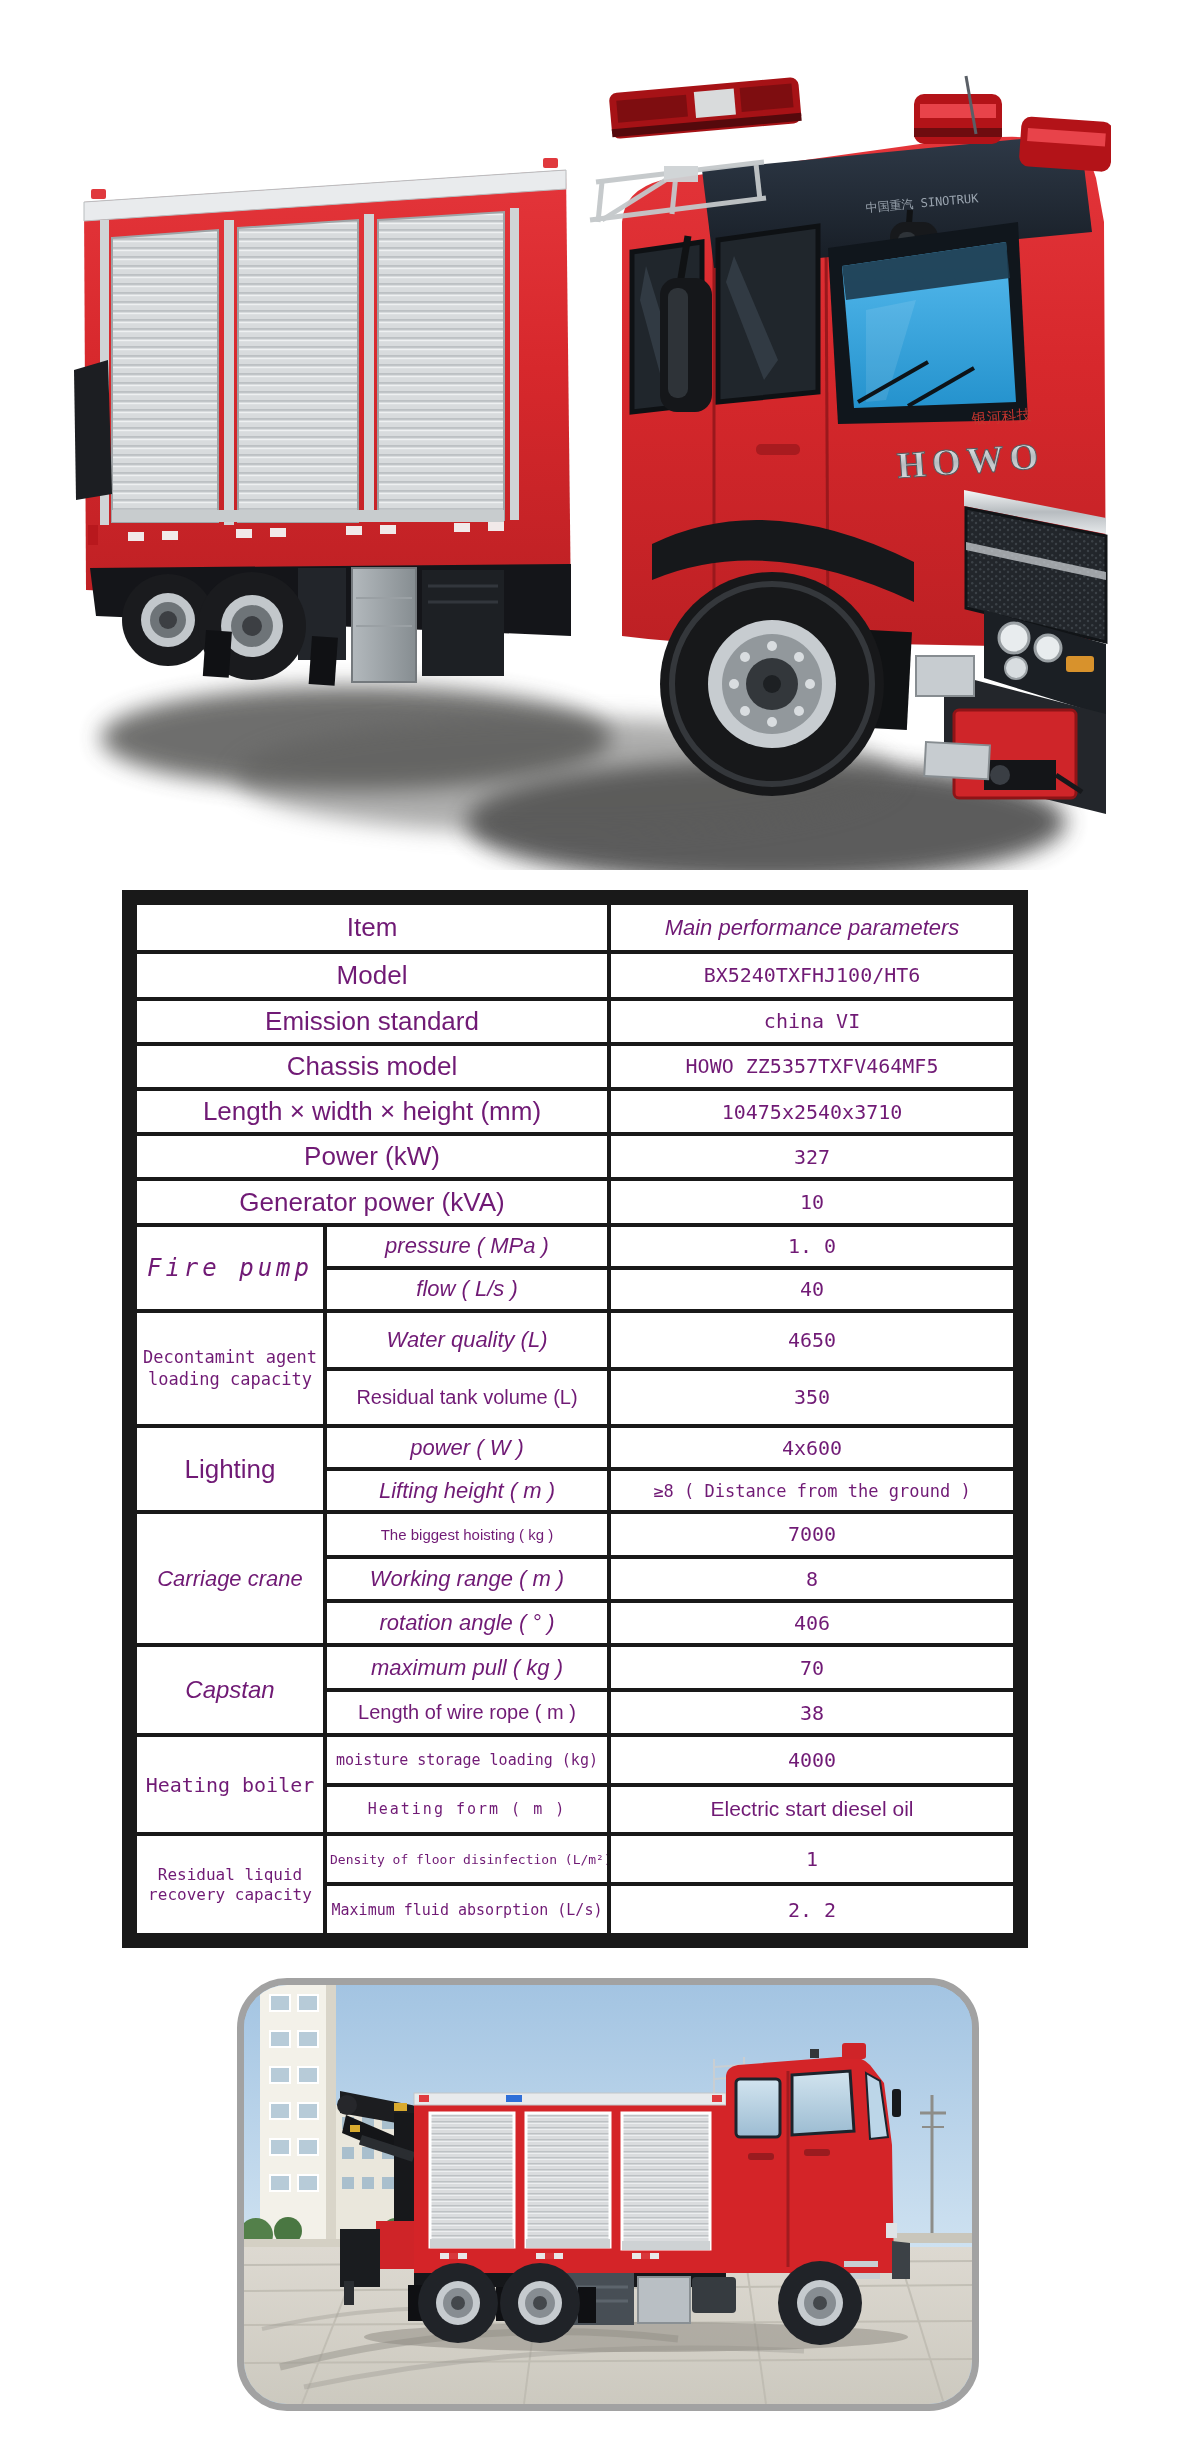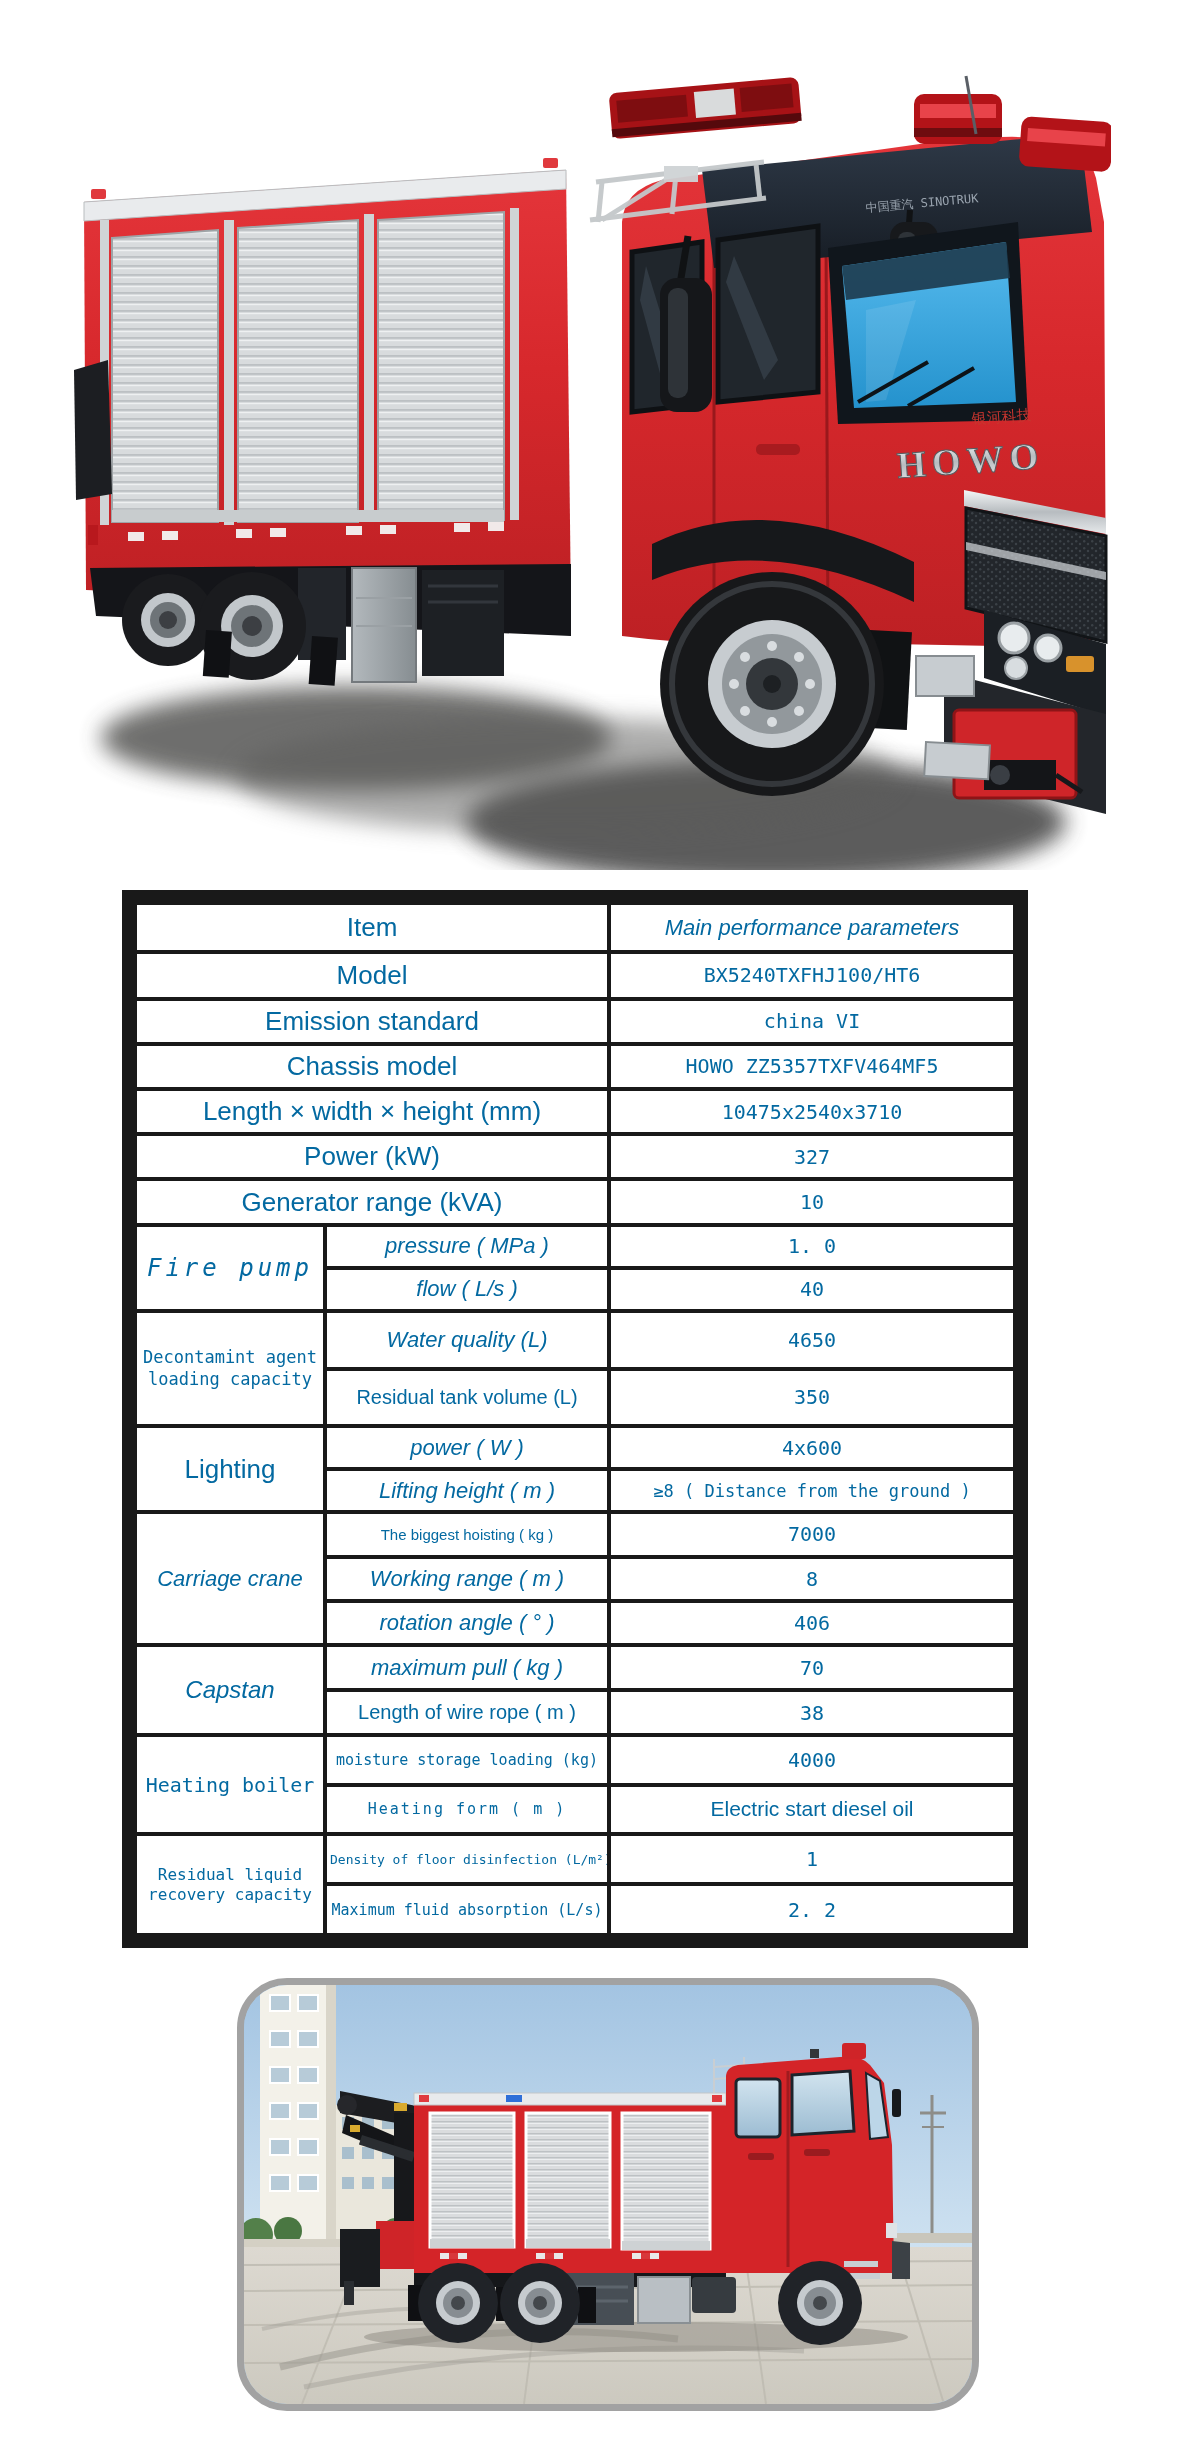--- a/index.html
+++ b/index.html
@@ -5,21 +5,21 @@
   html,body{margin:0;padding:0;background:#ffffff;}
   .canvas{position:relative;width:1177px;height:2443px;background:#fff;overflow:hidden;
           font-family:"Liberation Sans",sans-serif;}
   
   .hero{position:absolute;left:66px;top:70px;width:1045px;height:800px;}
   
   .spec-wrap{position:absolute;left:122px;top:890px;width:906px;height:1058px;
              border:11px solid #191919;box-sizing:border-box;background:#fff;}
   table.spec{border-collapse:collapse;width:100%;height:100%;table-layout:fixed;}
   table.spec td{border:4px solid #191919;text-align:center;vertical-align:middle;
-                padding:0 3px;color:#0369a1;overflow:hidden;}
+                padding:0 3px;color:#701a75;overflow:hidden;}
   td.gtop{border-top-width:7px;}
   td.stop{border-top-width:5px;}
   .sans{font-family:"Liberation Sans",sans-serif;}
   .mono{font-family:"DejaVu Sans Mono",monospace;}
   .fs26{font-size:26px;} .fs24{font-size:24px;font-style:italic;} .fs22{font-size:22px;font-style:italic;}
   .fs21{font-size:21px;} .fs20{font-size:20px;} .fs19{font-size:15px;}
   .fs17{font-size:17px;} .fs16{font-size:16px;} .fs15{font-size:15px;} .fs13{font-size:13px;}
   .ls2{letter-spacing:2px;} .ls4{letter-spacing:4px;}
   .nw{white-space:nowrap;}
   .wrap2{white-space:normal;line-height:1.25;}
@@ -271,21 +271,21 @@
       </tr>
       <tr style="height:44px">
         <td colspan="2" class="sans fs26 stop nw">Length × width × height (mm)</td>
         <td class="mono fs20 stop">10475x2540x3710</td>
       </tr>
       <tr style="height:44px">
         <td colspan="2" class="sans fs26 stop">Power (kW)</td>
         <td class="mono fs20 stop">327</td>
       </tr>
       <tr style="height:44px">
-        <td colspan="2" class="sans fs26 stop">Generator range (kVA)</td>
+        <td colspan="2" class="sans fs26 stop">Generator power (kVA)</td>
         <td class="mono fs20 stop">10</td>
       </tr>
 
       <tr style="height:42px">
         <td rowspan="2" class="mono fs24 ls4 gtop">Fire pump</td>
         <td class="sans fs22 gtop">pressure ( MPa )</td>
         <td class="mono fs20 gtop">1. 0</td>
       </tr>
       <tr style="height:42px">
         <td class="sans fs22">flow ( L/s )</td>

